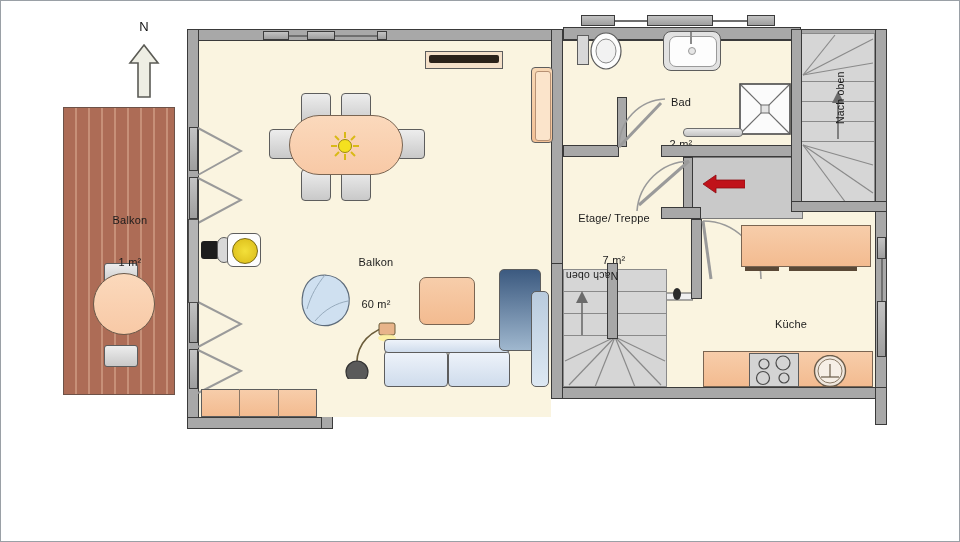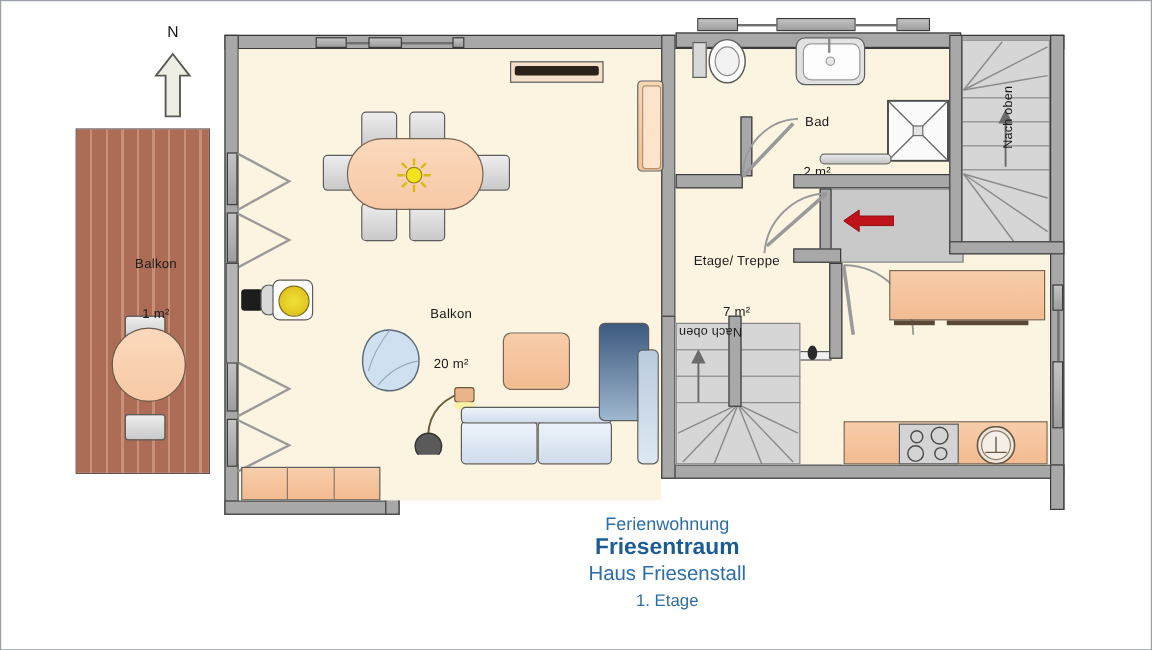--- a/index.html
+++ b/index.html
@@ -89,21 +89,21 @@
   <div class="abs wall" style="left:186px;top:416px;width:146px;height:12px;"></div>
   <div class="abs wall" style="left:320px;top:386px;width:12px;height:42px;"></div>
   <div class="abs wall" style="left:320px;top:386px;width:566px;height:12px;"></div>
   <div class="abs wall" style="left:874px;top:386px;width:12px;height:38px;"></div>
 
   <div class="abs room" style="left:198px;top:40px;width:352px;height:376px;"></div>
   <div class="abs room" style="left:198px;top:40px;width:352px;height:346px;"></div>
 
   <div class="abs lbl" style="left:335px;top:226px;width:80px;">
     <div>Balkon</div>
-    <div>20 m²</div>
+    <div>60 m²</div>
   </div>
 
   <div class="abs winbox" style="left:262px;top:30px;width:26px;height:9px;"></div>
   <div class="abs winline" style="left:288px;top:34px;width:22px;height:1.5px;"></div>
   <div class="abs winbox" style="left:306px;top:30px;width:28px;height:9px;"></div>
   <div class="abs winline" style="left:334px;top:34px;width:44px;height:1.5px;"></div>
   <div class="abs winbox" style="left:376px;top:30px;width:10px;height:9px;"></div>
 
   <div class="abs winbox" style="left:188px;top:126px;width:9px;height:44px;"></div>
   <svg class="abs" style="left:196px;top:126px;" width="46" height="50">
@@ -313,20 +313,24 @@
   <div class="abs wall" style="left:790px;top:28px;width:11px;height:182px;"></div>
   <div class="abs wall" style="left:790px;top:200px;width:96px;height:11px;"></div>
 
   <div class="abs room" style="left:700px;top:218px;width:174px;height:168px;"></div>
   <div class="abs wall" style="left:690px;top:218px;width:11px;height:80px;"></div>
   <svg class="abs" style="left:700px;top:218px;" width="62" height="62">
     <path d="M2,2 A58,58 0 0 1 60,60" fill="none" stroke="#9a9a9a" stroke-width="1.6"></path>
     <line x1="2" y1="2" x2="10" y2="60" stroke="#9a9a9a" stroke-width="3"></line>
   </svg>
 
+  <div class="abs lbl" style="left:754px;top:288px;width:72px;">
+    <div>Küche</div>
+    <div>7 m²</div>
+  </div>
 
   <div class="abs fur tan2" style="left:740px;top:224px;width:130px;height:42px;border-color:#7a6552;"></div>
   <div class="abs" style="left:744px;top:266px;width:34px;height:4px;background:#5a4836;"></div>
   <div class="abs" style="left:788px;top:266px;width:68px;height:4px;background:#5a4836;"></div>
 
   <div class="abs fur tan2" style="left:702px;top:350px;width:170px;height:36px;border-color:#7a6552;"></div>
 
   <div class="abs fur" style="left:748px;top:352px;width:50px;height:34px;background:#d4d4d4;"></div>
   <svg class="abs" style="left:748px;top:352px;" width="50" height="34">
     <circle cx="15" cy="11" r="5" fill="none" stroke="#4a4a4a" stroke-width="1.2"></circle>
@@ -342,21 +346,15 @@
     <line x1="8" y1="22" x2="26" y2="22" stroke="#6b5c4a" stroke-width="1.2"></line>
   </svg>
 
   <div class="abs winbox" style="left:876px;top:300px;width:9px;height:56px;"></div>
   <div class="abs winbox" style="left:876px;top:236px;width:9px;height:22px;"></div>
   <div class="abs winline" style="left:880px;top:258px;width:1.5px;height:42px;"></div>
 
   <div id="titleblock">
 
 
-    <div class="abs" style="left:112px;top:4px;width:190px;text-align:center;">
-      <div class="t1">Ferienwohnung</div>
-      <div class="t2">Friesentraum</div>
-      <div class="t3">Haus Friesenstall</div>
-      <div class="t4" style="margin-top:4px;">1. Etage</div>
-    </div>
   </div>
 
 </div>
 
 </body></html>

